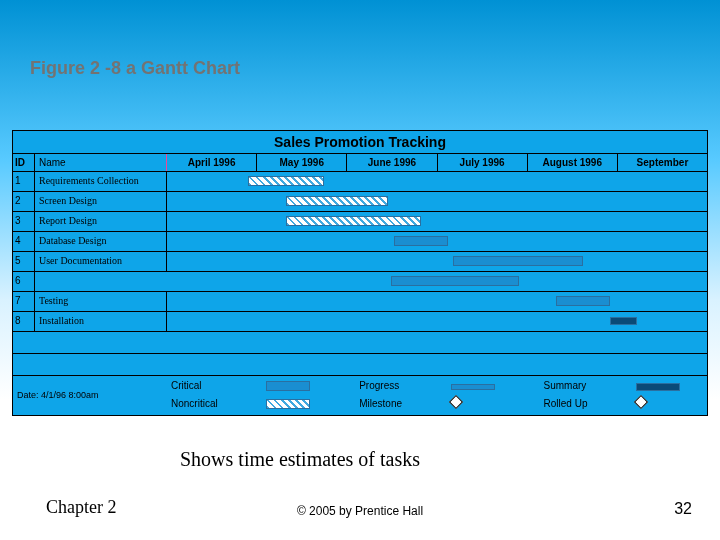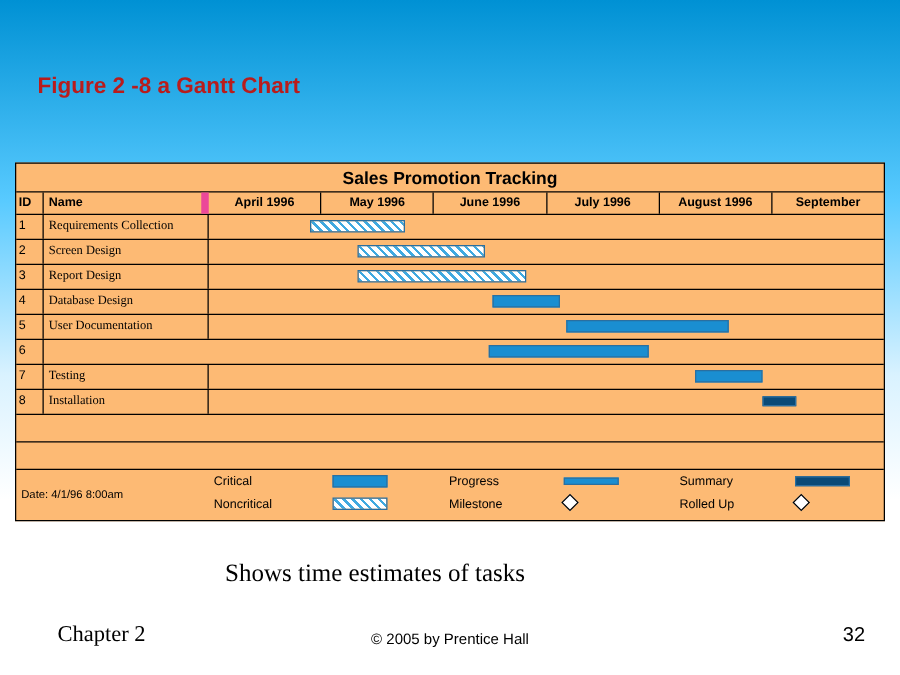--- a/index.html
+++ b/index.html
@@ -8,33 +8,33 @@
     width:720px; height:540px;
     background: linear-gradient(to bottom, #0091d4 0px, #58caff 160px, #d9f2ff 300px, #ffffff 400px);
     font-family: Arial, Helvetica, sans-serif;
     font-size:12px;
     color:#000;
     position:relative;
     overflow:hidden;
   }
   .slide-title {
     position:absolute; top:58px; left:30px;
-    font-size:18px; font-weight:bold; color:#b91c1c;
+    font-size:18px; font-weight:bold; color:#737373;
   }
   .chart-wrap {
     position:absolute; top:130px; left:12px; width:696px;
-    background:#fdba74; border:1px solid #000;
+    background:#0ea5e9; border:1px solid #000;
   }
   .chart-title {
     text-align:center; font-weight:bold; font-size:14px;
     padding:3px 0; border-bottom:1px solid #000;
   }
   .hdr-row { display:flex; border-bottom:1px solid #000; font-size:10px; }
   .col-id   { width:22px;  border-right:1px solid #000; padding:3px 2px; font-weight:bold;}
-  .col-name { width:132px; border-right:6px solid #ec4899; padding:3px 4px; font-weight:bold;}
+  .col-name { width:132px; border-right:1px solid #ec4899; padding:3px 4px; font-weight:normal;}
   .col-month{ flex:1; text-align:center; padding:3px 0; font-weight:bold; }
   .col-month + .col-month { border-left:1px solid #000; }
 
   .rows { }
   .task-row { display:flex; border-bottom:1px solid #000; height:20px; }
   .c-id   { width:22px;  border-right:1px solid #000; padding:3px 2px; font-size:10px;}
   .c-name { width:132px; border-right:1px solid #000; padding:3px 4px; font-size:10px;font-family:Liberation Serif, serif;}
   .c-bar  { flex:1; position:relative; }
   .bar {
     position:absolute; top:4px; height:10px; border:1px solid #2a6fa0;

